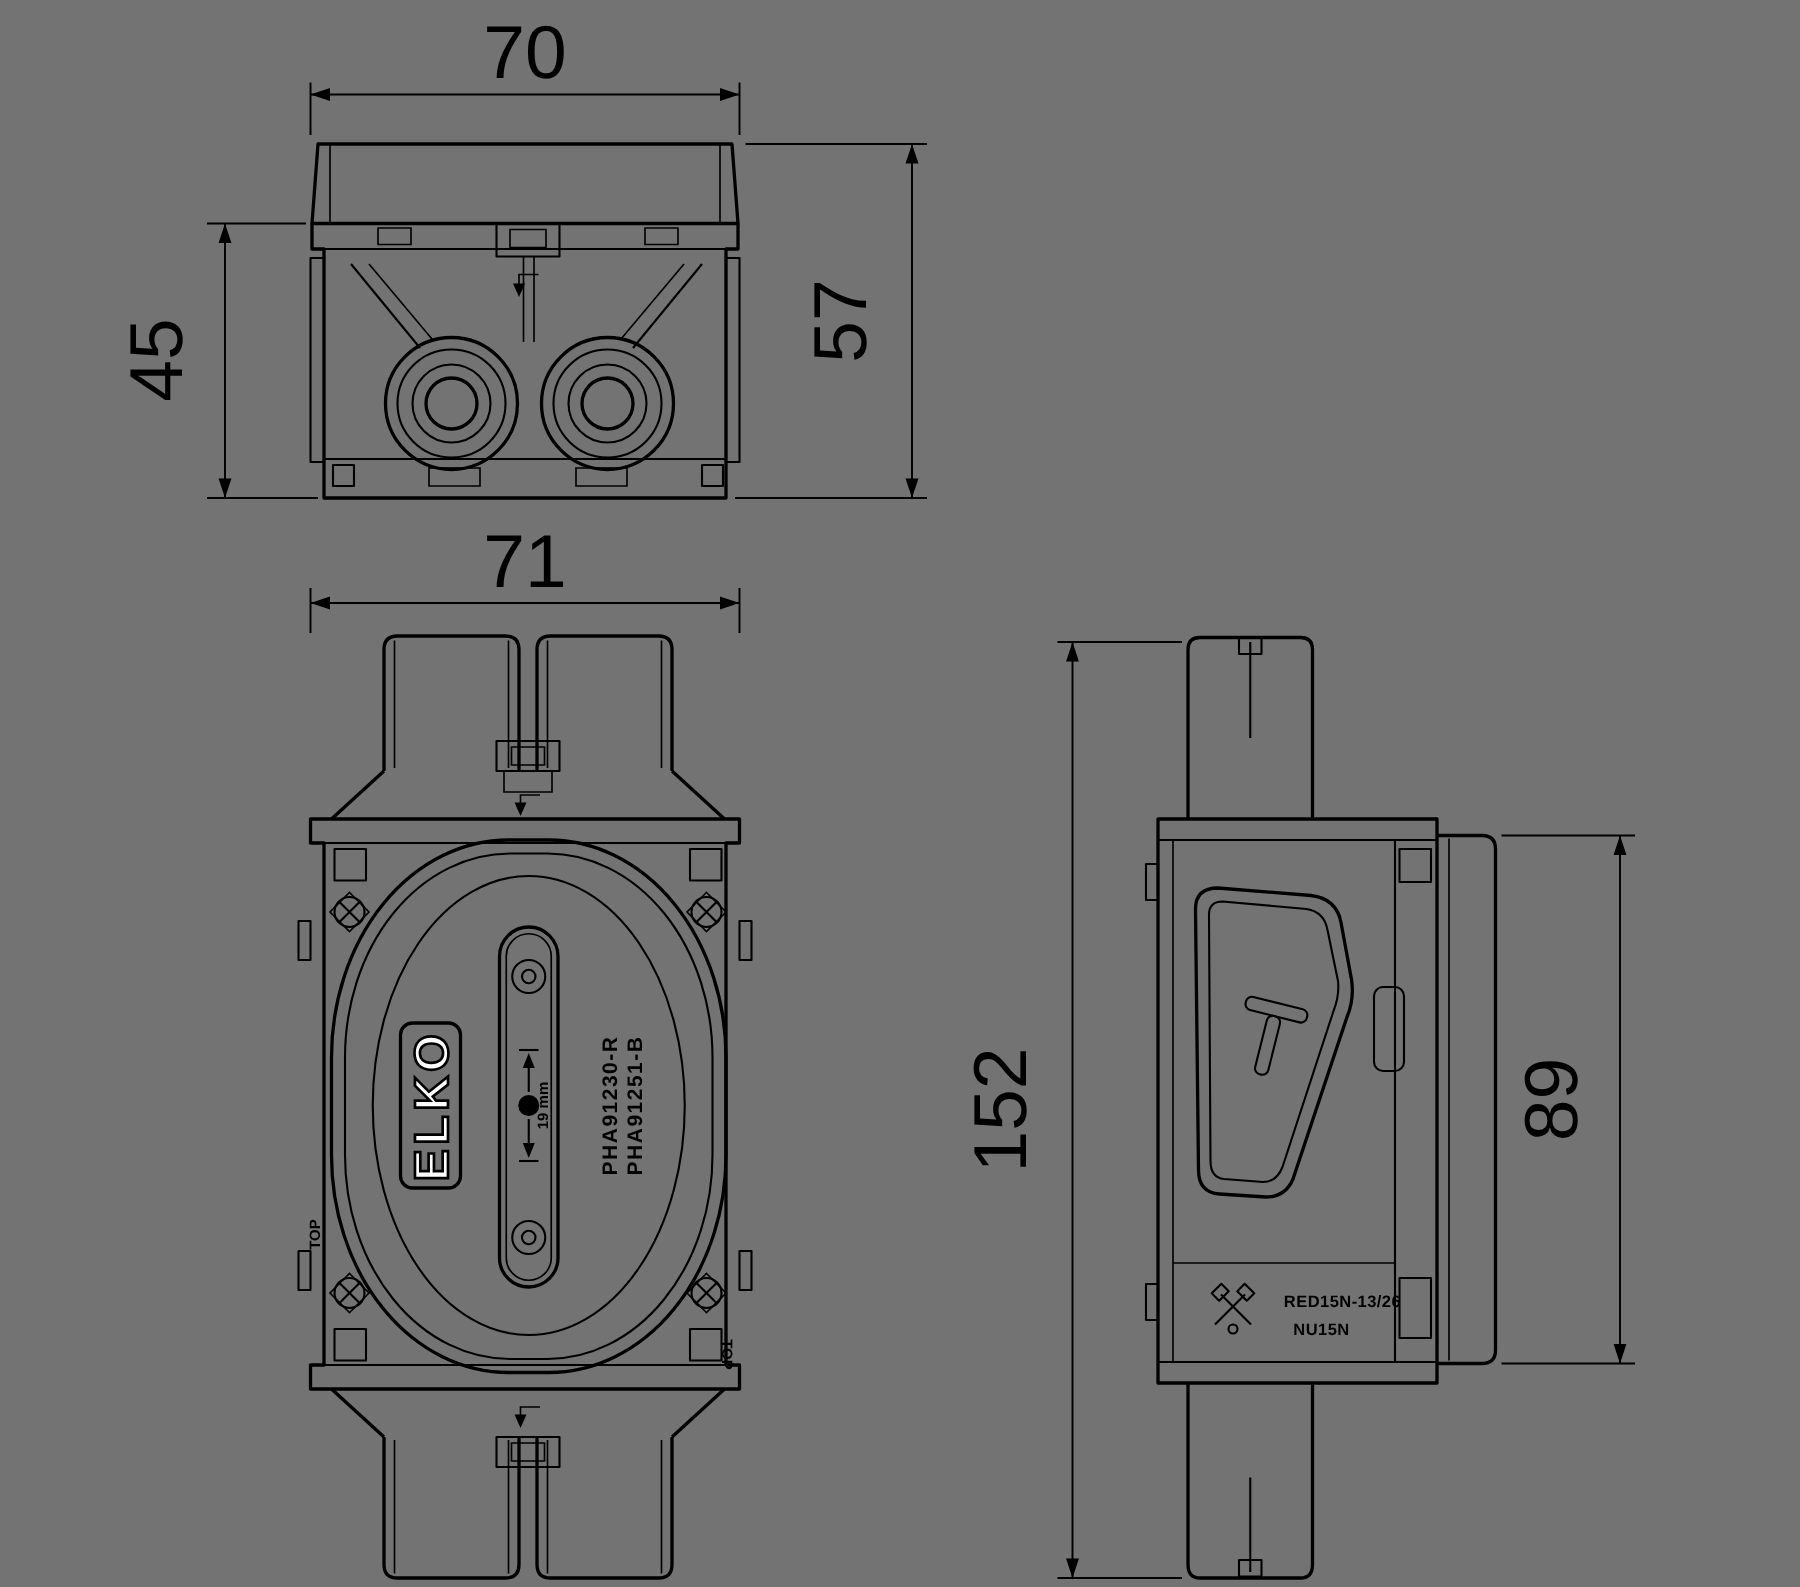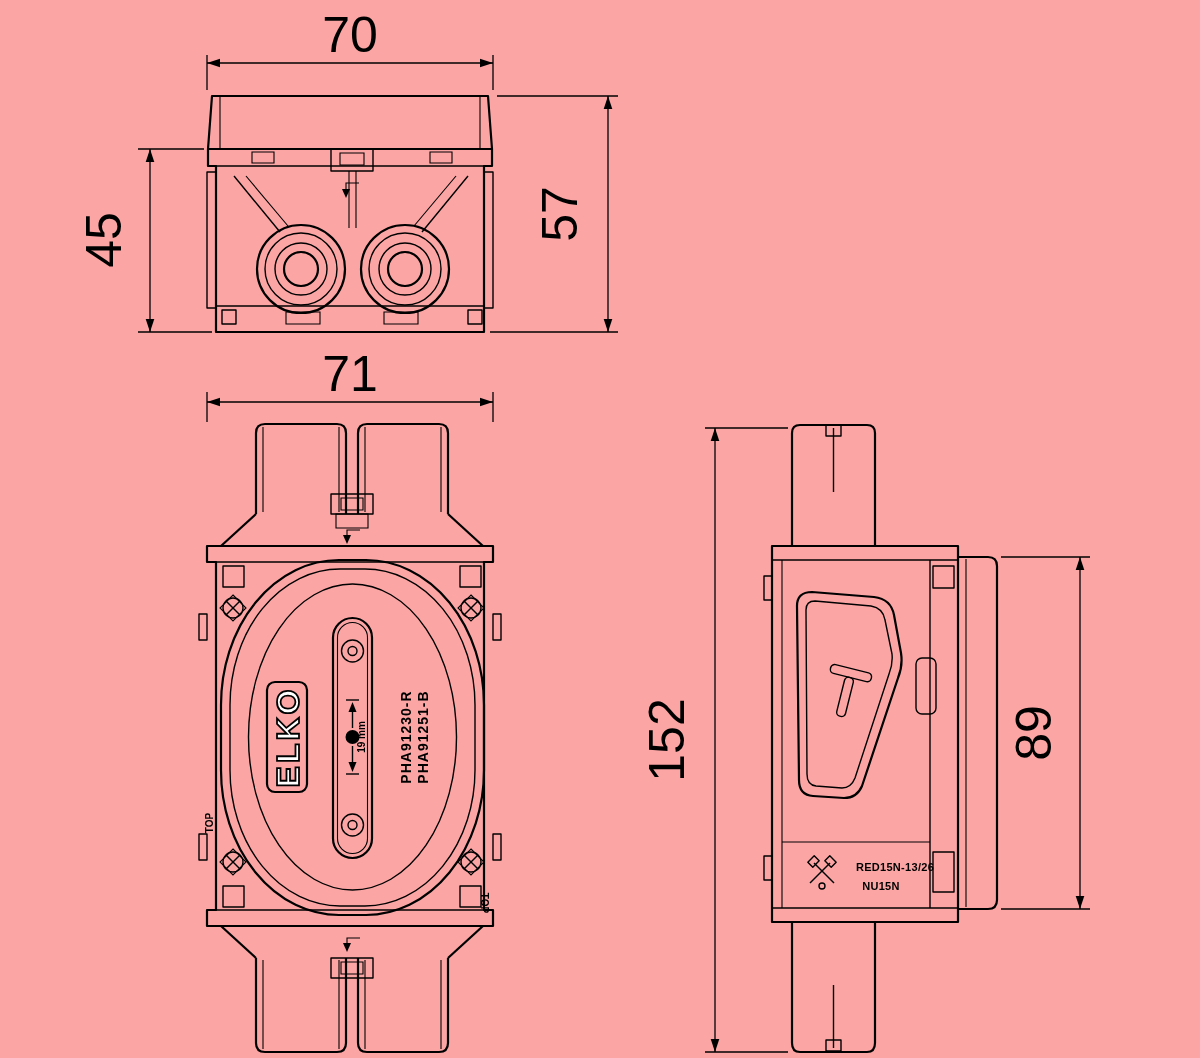--- a/index.html
+++ b/index.html
@@ -1,20 +1,20 @@
 <!DOCTYPE html>
 <html><head>
 <meta charset="utf-8">
 <style>
   html, body { margin: 0; padding: 0; background: #ffffff; }
   .canvas {
     position: relative;
     width: 1200px;
     height: 1058px;
-    background: #fca5a5;
+    background: #737373;
     font-family: "Liberation Sans", sans-serif;
   }
   svg { display: block; }
   svg * { vector-effect: non-scaling-stroke; }
   .ol  { stroke: #000; fill: none; stroke-width: 2.2; stroke-linejoin: round; }
   .ml  { stroke: #000; fill: none; stroke-width: 1.4; stroke-linejoin: round; }
   .tl  { stroke: #000; fill: none; stroke-width: 1.1; }
   .dim { stroke: #000; fill: none; stroke-width: 1.3; }
   .arr { fill: #000; stroke: none; }
   .dot { fill: #000; stroke: none; }

